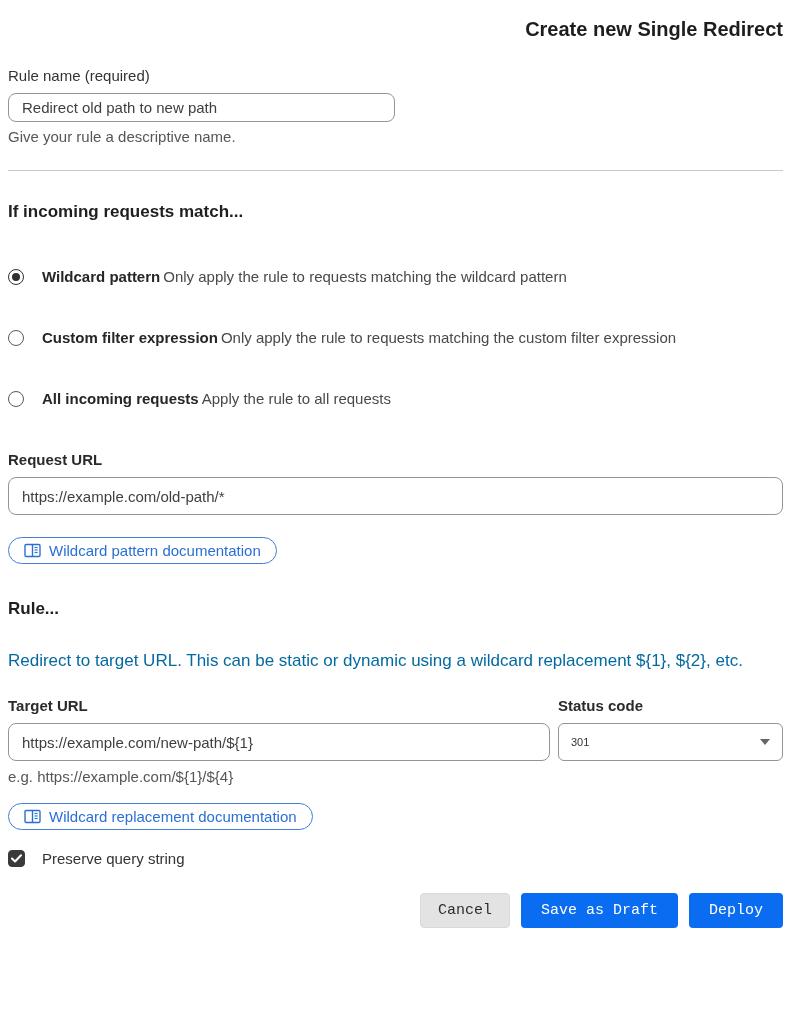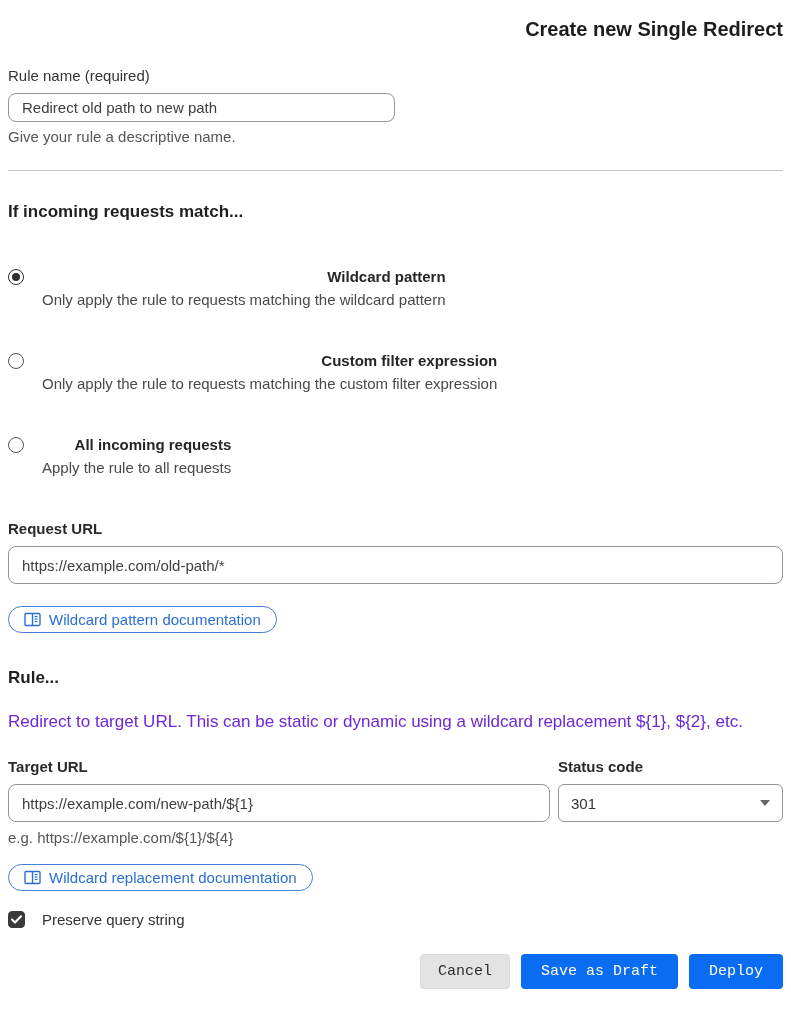--- a/index.html
+++ b/index.html
@@ -41,47 +41,47 @@
   .radio-row { display: flex; gap: 18px; margin-bottom: 41px; cursor: pointer; }
   .radio-row:last-child { margin-bottom: 0; }
   .radio-circle {
     width: 16px; height: 16px; border-radius: 50%;
     border: 1.5px solid #575757; background: #fff; flex: 0 0 16px;
     margin-top: 2px; display: flex; align-items: center; justify-content: center;
   }
   .radio-circle .dot { width: 8px; height: 8px; border-radius: 50%; background: #2f2f2f; display: none; }
   .radio-circle.checked { border-color: #2f2f2f; }
   .radio-circle.checked .dot { display: block; }
-  .radio-texts { display: flex; flex-direction: column; gap: 3px; text-align: right; }
+  .radio-texts { display: flex; flex-direction: row; gap: 3px; }
   .radio-label { font-size: 15px; line-height: 20px; font-weight: 700; color: #262626; }
   .radio-desc { font-size: 15px; line-height: 20px; color: #494949; }
 
   .doc-button {
     display: inline-flex; align-items: center; gap: 8px;
     height: 27px; padding: 0 15px; margin-top: 22px;
     border: 1px solid #447dd6; border-radius: 999px;
     background: #fff; color: #2b6fd4; font-size: 15px;
     font-family: "Liberation Sans", "DejaVu Sans", sans-serif;
     cursor: pointer;
   }
   .doc-button svg { flex: 0 0 auto; }
   .doc-button.second { margin-top: 16px; }
 
-  .then-paragraph { font-size: 17px; line-height: 22px; color: #6d28d9; margin-top: 22px; }
+  .then-paragraph { font-size: 17px; line-height: 22px; color: #0369a1; margin-top: 30px; }
 
   .target-row { display: flex; gap: 8px; margin-top: 0; }
   .target-col { width: 542px; }
   .status-col { width: 225px; }
   .target-col .text-input { width: 542px; height: 38px; }
 
   .select-box {
     margin-top: 7px; height: 38px; width: 225px;
     border: 1px solid #949494; border-radius: 6px; background: #fff;
     display: flex; align-items: center; justify-content: space-between;
-    padding: 0 12px; font-size: 15px; color: #333; cursor: pointer;
+    padding: 0 12px; font-size: 11px; color: #333; cursor: pointer;
   }
   .select-caret {
     width: 0; height: 0; border-left: 5px solid transparent;
     border-right: 5px solid transparent; border-top: 6px solid #666;
   }
 
   .checkbox-row { display: flex; gap: 17px; margin-top: 20px; cursor: pointer; }
   .checkbox-box {
     width: 17px; height: 17px; border-radius: 4px; border: 1.5px solid #575757;
     background: #fff; display: flex; align-items: center; justify-content: center;

